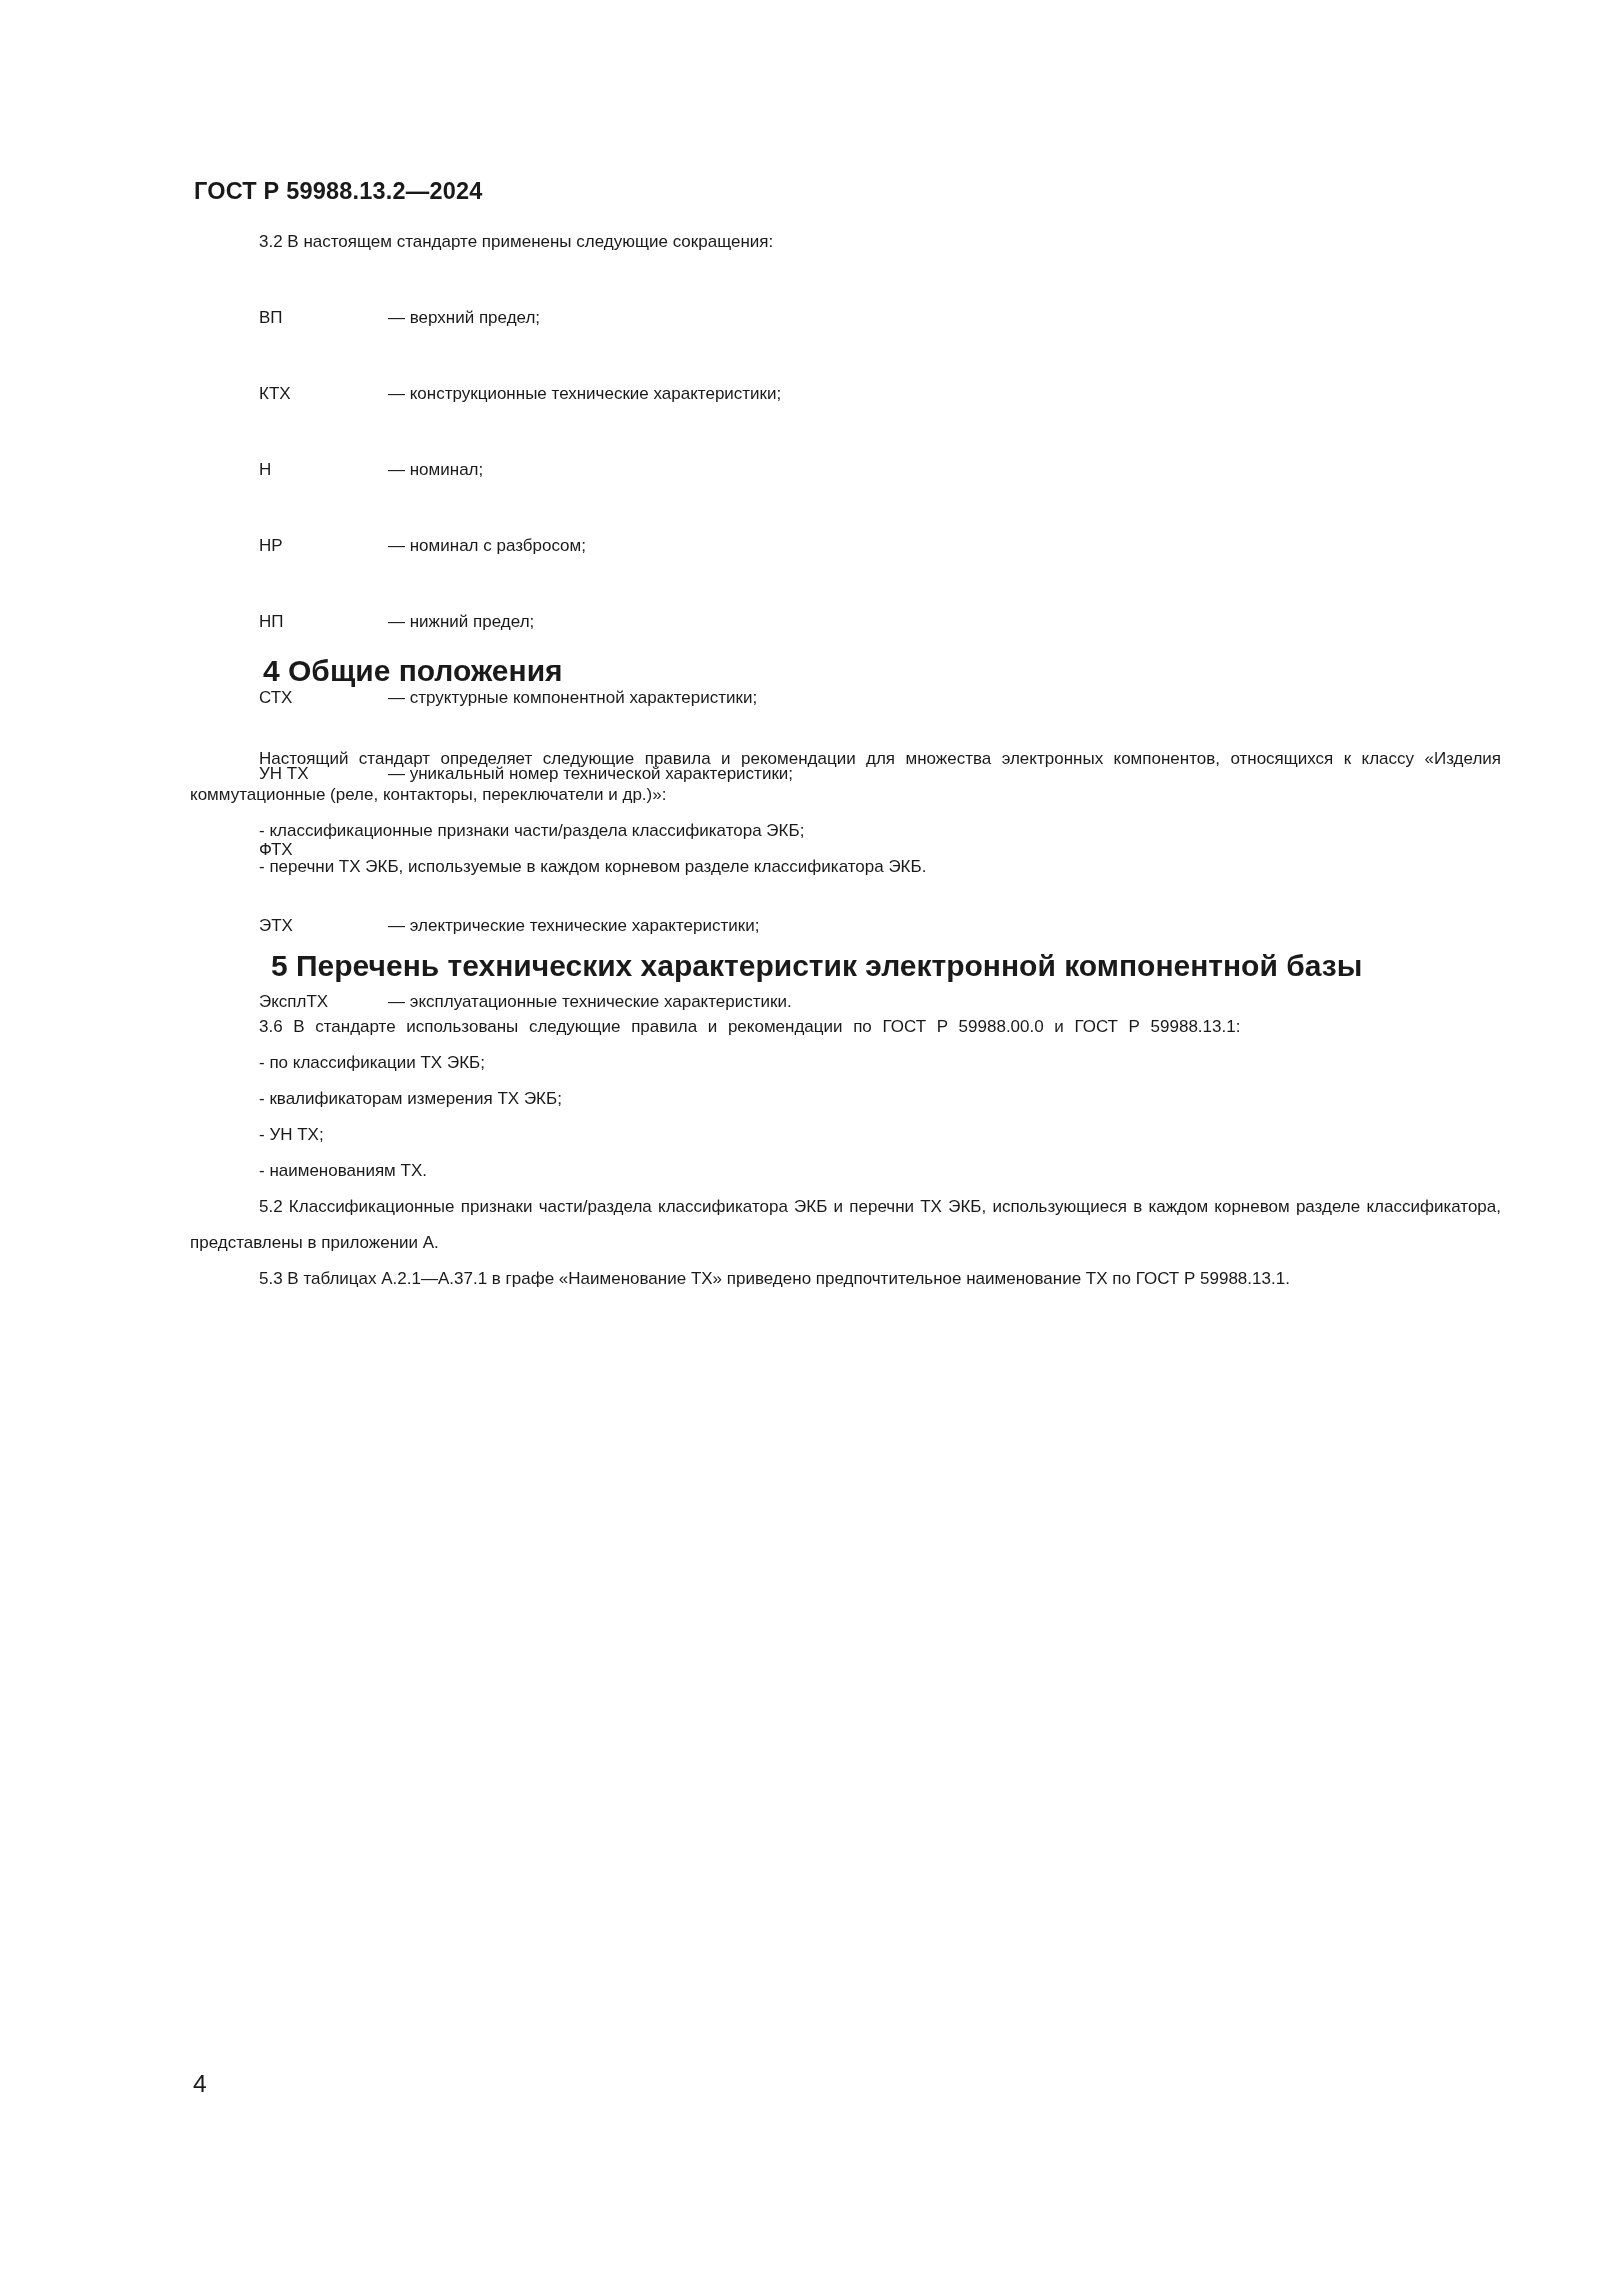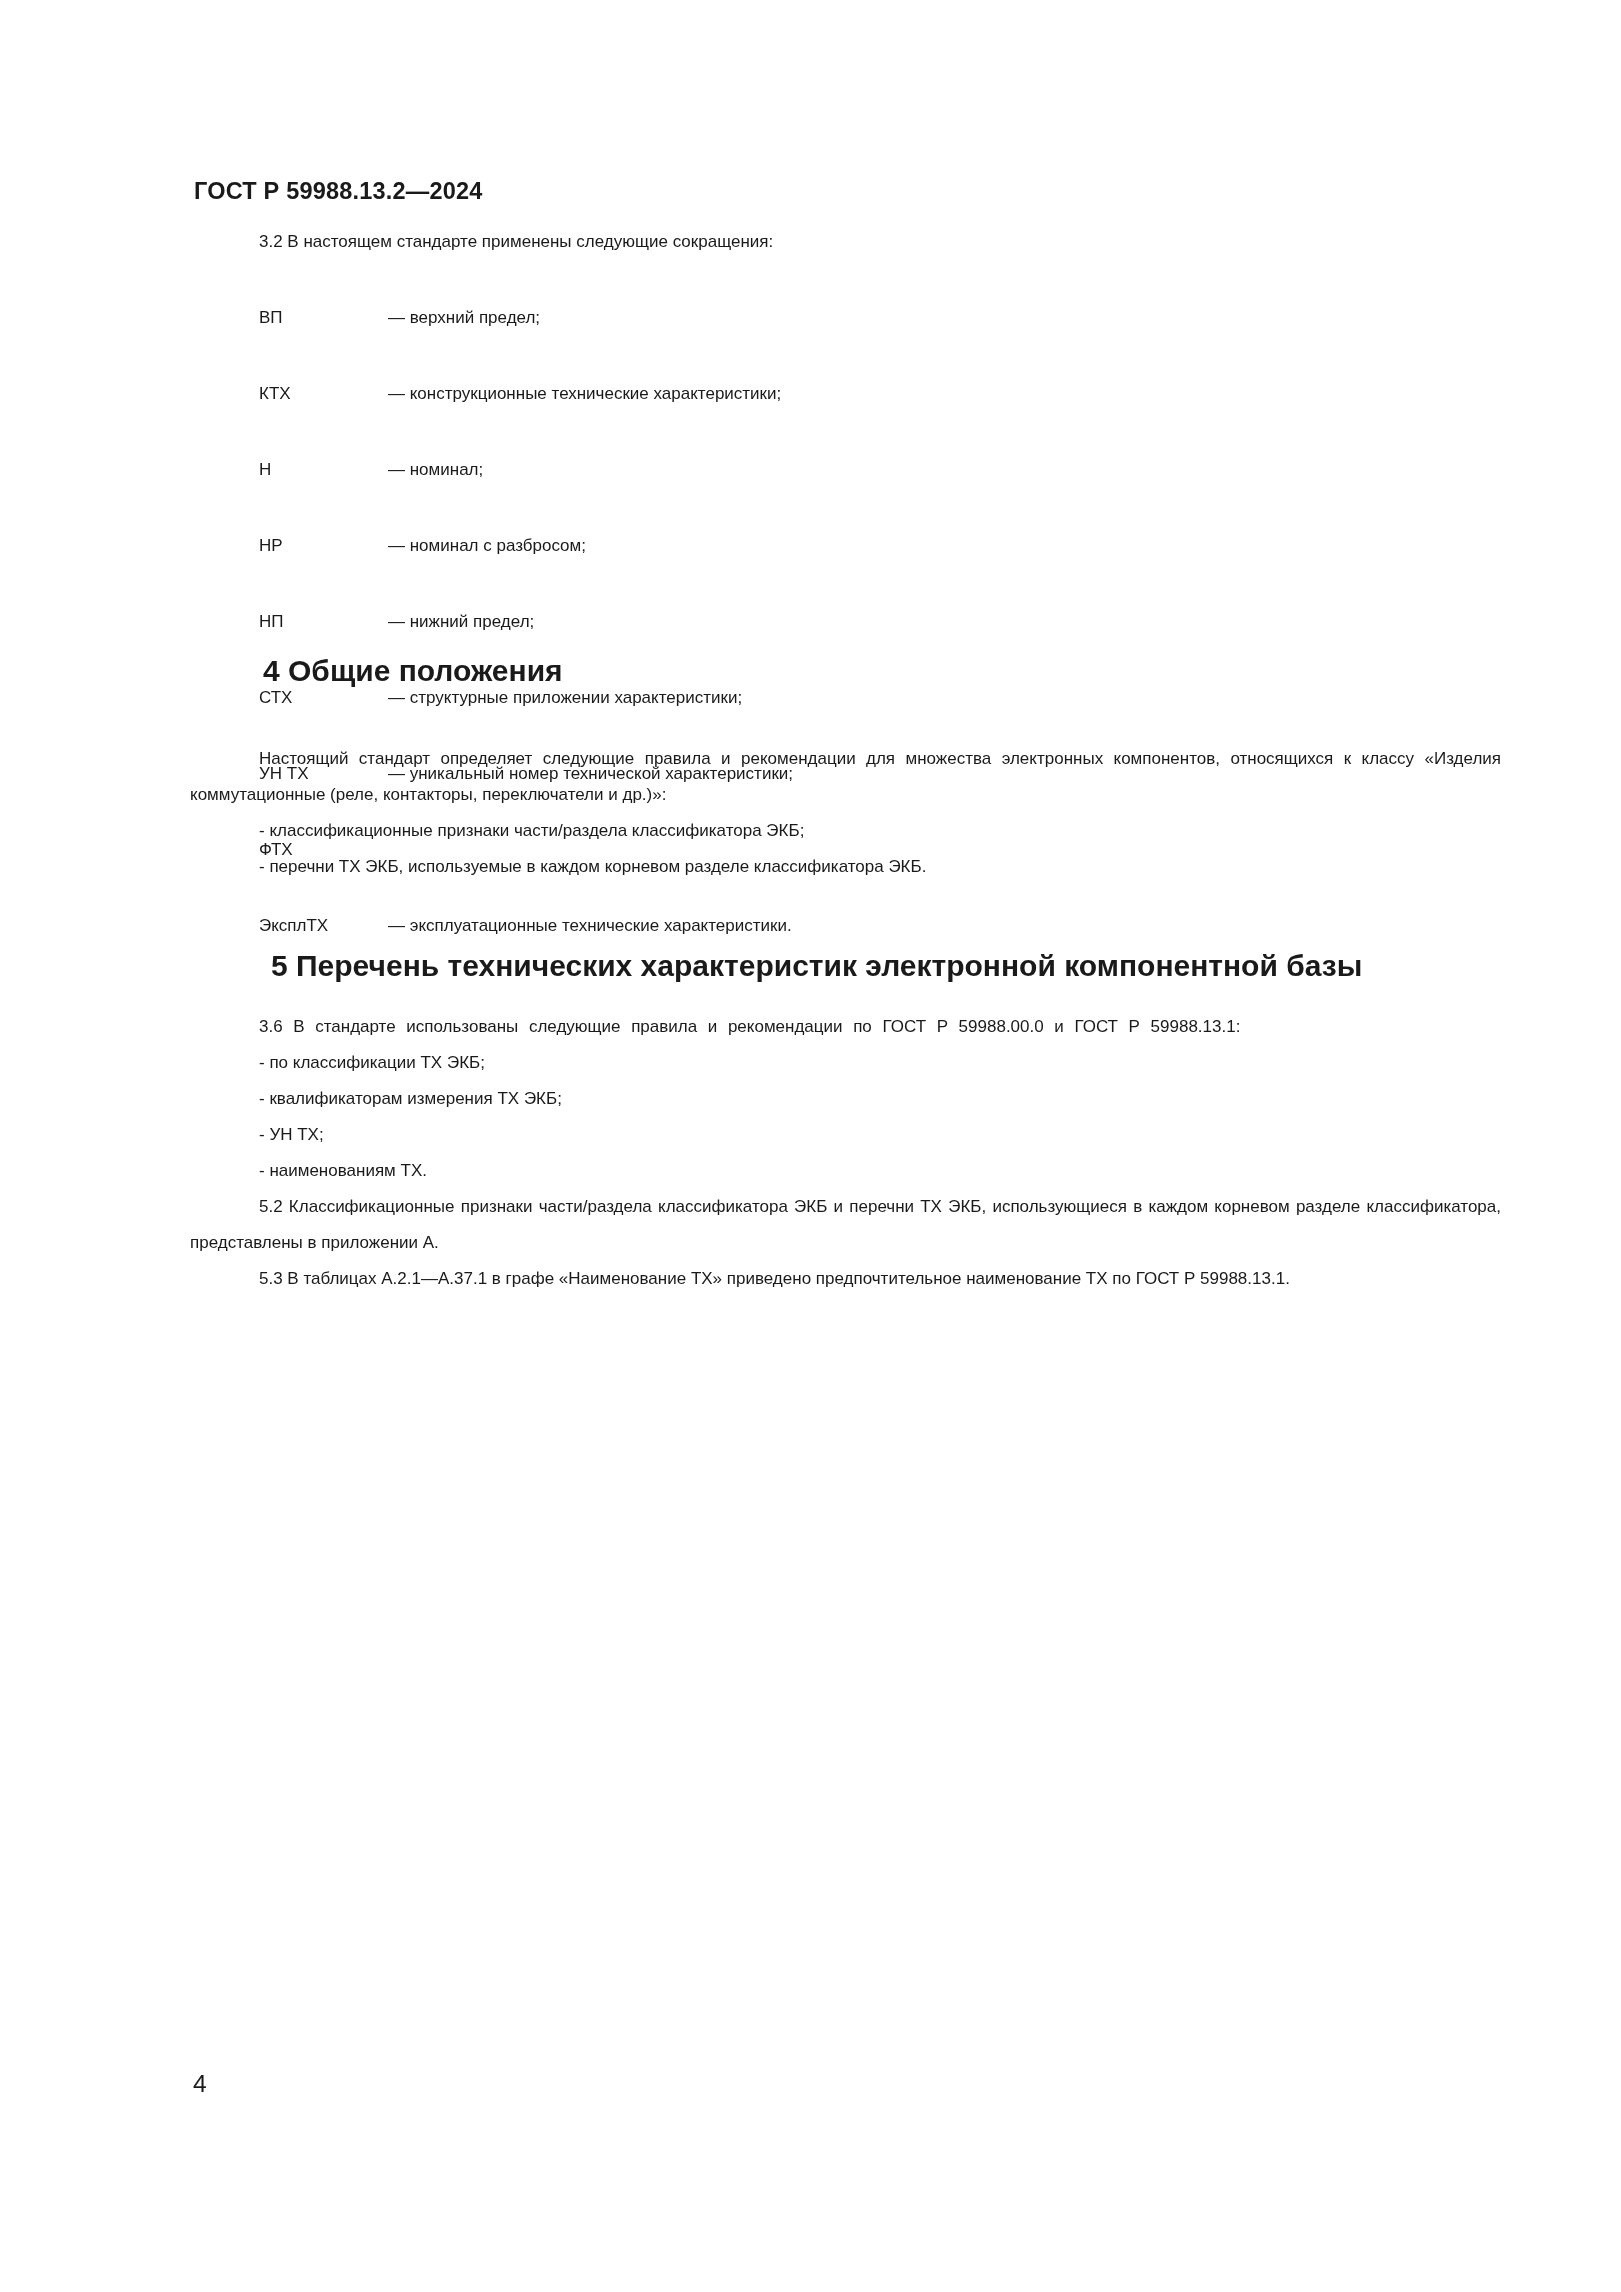--- a/index.html
+++ b/index.html
@@ -38,28 +38,32 @@
   <div class="abbr-row">
       <span class="abbr-key">НР</span>
       <span class="abbr-val">— номинал с разбросом;</span>
     </div>
   <div class="abbr-row">
       <span class="abbr-key">НП</span>
       <span class="abbr-val">— нижний предел;</span>
     </div>
   <div class="abbr-row">
       <span class="abbr-key">СТХ</span>
-      <span class="abbr-val">— структурные приложении характеристики;</span>
+      <span class="abbr-val">— структурные компонентной характеристики;</span>
     </div>
   <div class="abbr-row">
       <span class="abbr-key">УН ТХ</span>
       <span class="abbr-val">— уникальный номер технической характеристики;</span>
     </div>
   <div class="abbr-row">
       <span class="abbr-key">ФТХ</span>
+    </div>
+  <div class="abbr-row">
+      <span class="abbr-key">ЭТХ</span>
+      <span class="abbr-val">— электрические технические характеристики;</span>
     </div>
   <div class="abbr-row">
       <span class="abbr-key">ЭксплТХ</span>
       <span class="abbr-val">— эксплуатационные технические характеристики.</span>
     </div>
 </div>
 
 <div class="heading" style="top: 654px;">4  Общие положения</div>
 
 <div class="block" style="top: 741px;">

